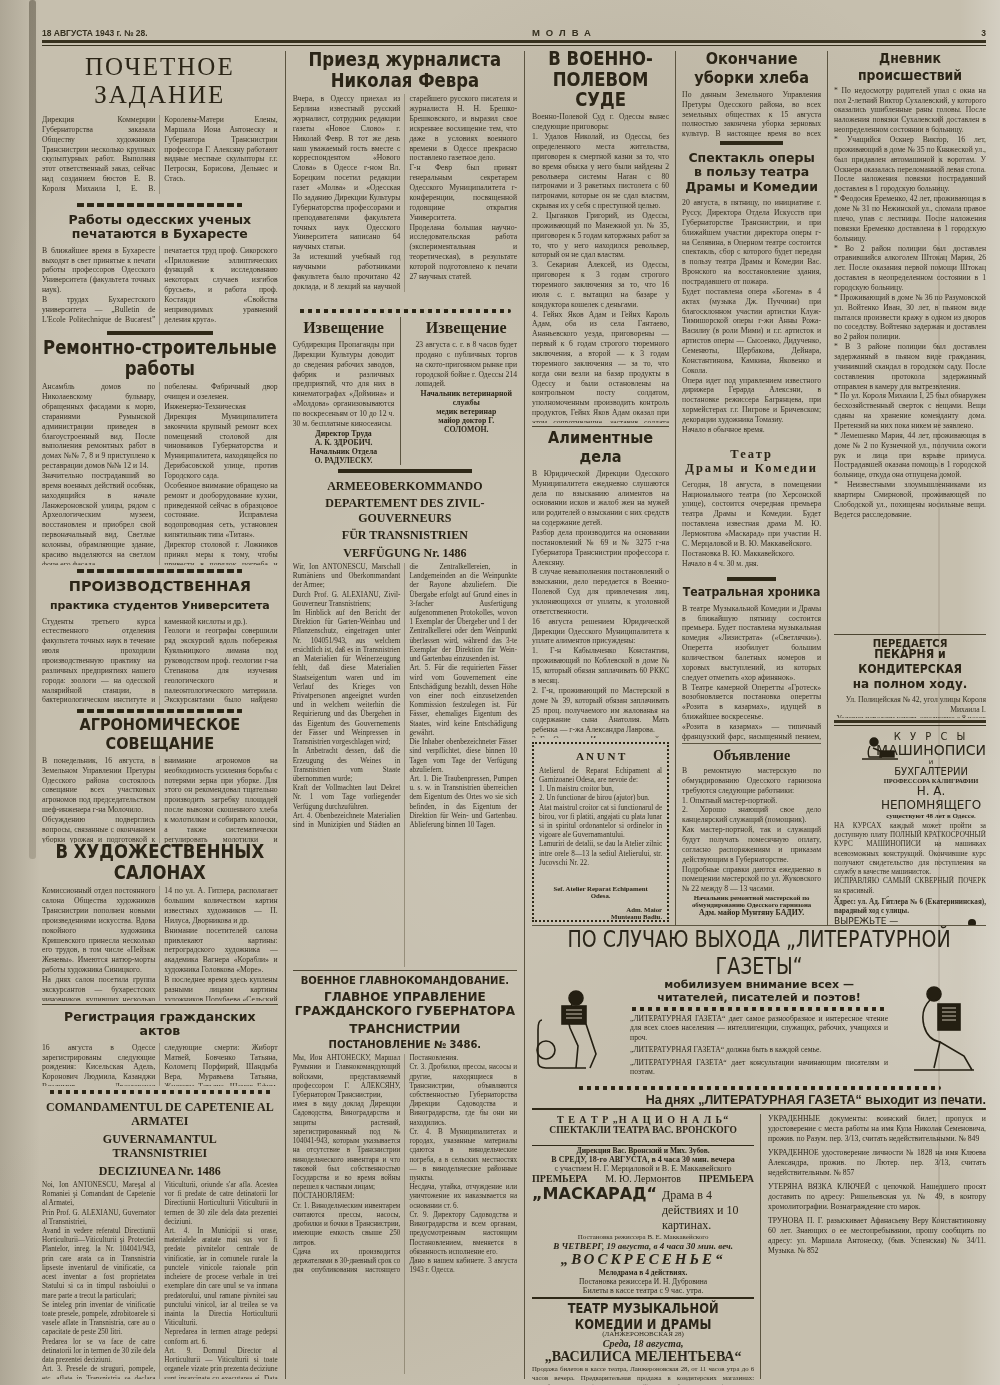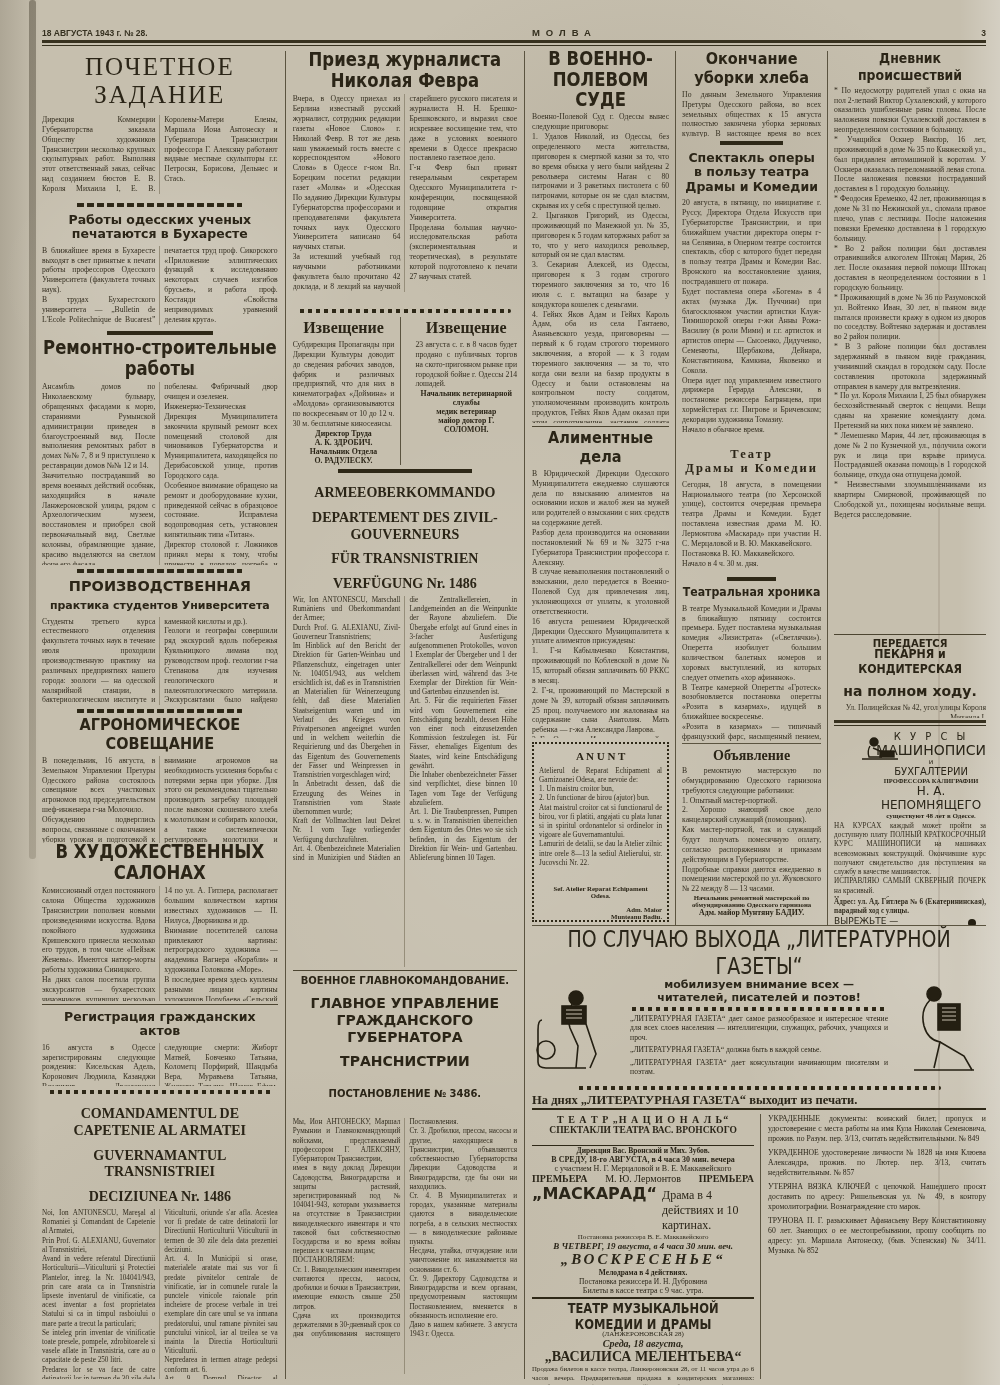--- a/index.html
+++ b/index.html
@@ -44,21 +44,21 @@
   
   h1,h2,h3,h4{margin:0;font-weight:bold;color:#2b2517;}
   .hserif{font-family:"Liberation Serif",serif;font-weight:400;text-align:center;letter-spacing:2px;font-size:25px;margin:2px 0 6px;}
   .hsans{font-family:"DejaVu Sans",sans-serif;text-align:center;}
   .hdisp{font-family:"DejaVu Sans",sans-serif;text-align:center;transform:scaleY(1.15);}
   .s17{font-size:16.5px;line-height:1.1;margin:2px 0 5px;}
   .s15{font-size:14.5px;line-height:1.1;margin:2px 0 5px;}
   .s13{font-size:12.5px;line-height:1.15;margin:2px 0 4px;}
   .s11{font-size:11px;line-height:1.15;margin:2px 0 4px;}
   .s10{font-size:10px;line-height:1.2;margin:1px 0 3px;}
-  .s9{font-size:14px;line-height:1.2;margin:8px 0 3px;}
+  .s9{font-size:12px;line-height:1.2;margin:2px 0 3px;}
   .serifb{font-family:"Liberation Serif",serif;font-weight:bold;text-align:center;}
 
   .orn{height:4px;width:70%;margin:4px auto;background:repeating-linear-gradient(90deg,#2e2817 0 7px,transparent 7px 10px);}
   .wavy{height:4px;width:95%;margin:4px auto;background:repeating-linear-gradient(90deg,transparent 0 2px,#2e2817 2px 6px,transparent 6px 8px);border-radius:2px;}
   .bar{height:4px;width:45%;margin:4px auto;background:#2e2817;}
   .thin{border-top:1px solid #4c4531;margin:3px 0;}
 
   .sig{font-size:7.8px;font-weight:bold;text-align:right;white-space:pre-line;color:#2b2517;}
   .sigc{font-size:7.8px;font-weight:bold;text-align:center;white-space:pre-line;color:#2b2517;}
 
@@ -68,21 +68,21 @@
 
   .dotbox{border:2px dotted #2e2817;padding:4px 5px;margin-top:4px;}
 
   
   .bigAd{height:180px;border-bottom:2px solid #2e2817;border-top:1px solid #5b5440;position:relative;overflow:hidden;padding-top:2px;}
   .bigAd .adtitle{font-family:"DejaVu Sans",sans-serif;font-size:19px;text-align:center;transform:scaleY(1.2);margin:2px 0;}
   .adcols{display:flex;}
   .admid{flex:1;padding:0 6px;}
   .adsub{font-family:"DejaVu Sans",sans-serif;font-weight:bold;font-size:11px;text-align:center;white-space:pre-line;margin:2px 0 3px;}
   .adbul{font-size:7.6px;line-height:1.25;text-align:justify;margin:3px 0;white-space:pre-line;}
-  .adline{font-family:Liberation Serif, serif;font-weight:bold;font-size:12.5px;text-align:left;margin:3px 0 2px;}
+  .adline{font-family:Liberation Sans, sans-serif;font-weight:bold;font-size:12.5px;text-align:right;margin:3px 0 2px;}
   .cartoon{width:92px;flex:none;}
 
   .bottomRow{display:flex;height:265px;margin-top:4px;}
   .theaters{width:222px;padding-right:6px;border-right:1px solid #5b5440;}
   .classif{flex:1;padding-left:7px;}
   .tline{font-size:8px;text-align:center;white-space:pre-line;}
   .tbold{font-weight:bold;}
   .premrow{display:flex;justify-content:space-between;font-weight:bold;font-size:10px;align-items:center;}
   .ital{font-style:italic;}
   .citem{font-size:7.7px;line-height:1.3;text-align:justify;margin-bottom:4px;white-space:pre-line;}
@@ -233,21 +233,21 @@
 Die Inhaber obenbezeichneter Fässer sind verpflichtet, diese binnen 10 Tagen vom Tage der Verfügung abzuliefern.
 Art. 1. Die Traubenpressen, Pumpen u. s. w. in Transnistrien überreichen dem Eigentum des Ortes wo sie sich befinden, in das Eigentum der Direktion für Wein- und Gartenbau. Ablieferung binnen 10 Tagen.</div>
           <div class="sig">Prof. G. ALEXIANU</div>
         </section>
         <div class="thin"></div>
 
         <section class="art" style="height:400px">
           <h3 class="hsans s10">ВОЕННОЕ ГЛАВНОКОМАНДОВАНИЕ.</h3>
           <h3 class="hsans s9">ГЛАВНОЕ УПРАВЛЕНИЕ ГРАЖДАНСКОГО ГУБЕРНАТОРА</h3>
           <h3 class="hsans s9">ТРАНСНИСТРИИ</h3>
-          <h3 class="hsans s10" style="margin:18px 0">ПОСТАНОВЛЕНИЕ № 3486.</h3>
+          <h3 class="hsans s10" style="margin:3px 0">ПОСТАНОВЛЕНИЕ № 3486.</h3>
           <div class="txt c2 small" style="height:320px">Мы, Ион АНТОНЕСКУ, Маршал Румынии и Главнокомандующий войсками, представляемый профессором Г. АЛЕКСЯНУ, Губернатором Транснистрии,
 имея в виду доклад Дирекции Садоводства, Виноградарства и защиты растений, зарегистрированный под № 104041-943, которым указывается на отсутствие в Транснистрии винодельческого инвентаря и что таковой был собственностью Государства и во время войны перешел к частным лицам;
 ПОСТАНОВЛЯЕМ:
 Ст. 1. Винодельческим инвентарем считаются прессы, насосы, дробилки и бочки в Транснистрии, имеющие емкость свыше 250 литров.
 Сдача их производится держателями в 30-дневный срок со дня опубликования настоящего Постановления.
 Ст. 3. Дробилки, прессы, насосы и другие, находящиеся в Транснистрии, объявляются собственностью Губернаторства Дирекции Садоводства и Виноградарства, где бы они ни находились.
 Ст. 4. В Муниципалитетах и городах, указанные материалы сдаются в винодельческие погреба, а в сельских местностях — в винодельческие районные пункты.
 Несдача, утайка, отчуждение или уничтожение их наказывается на основании ст. 6.
 Ст. 9. Директору Садоводства и Виноградарства и всем органам, предусмотренным настоящим Постановлением, вменяется в обязанность исполнение его.
 Дано в нашем кабинете. 3 августа 1943 г. Одесса.</div>

